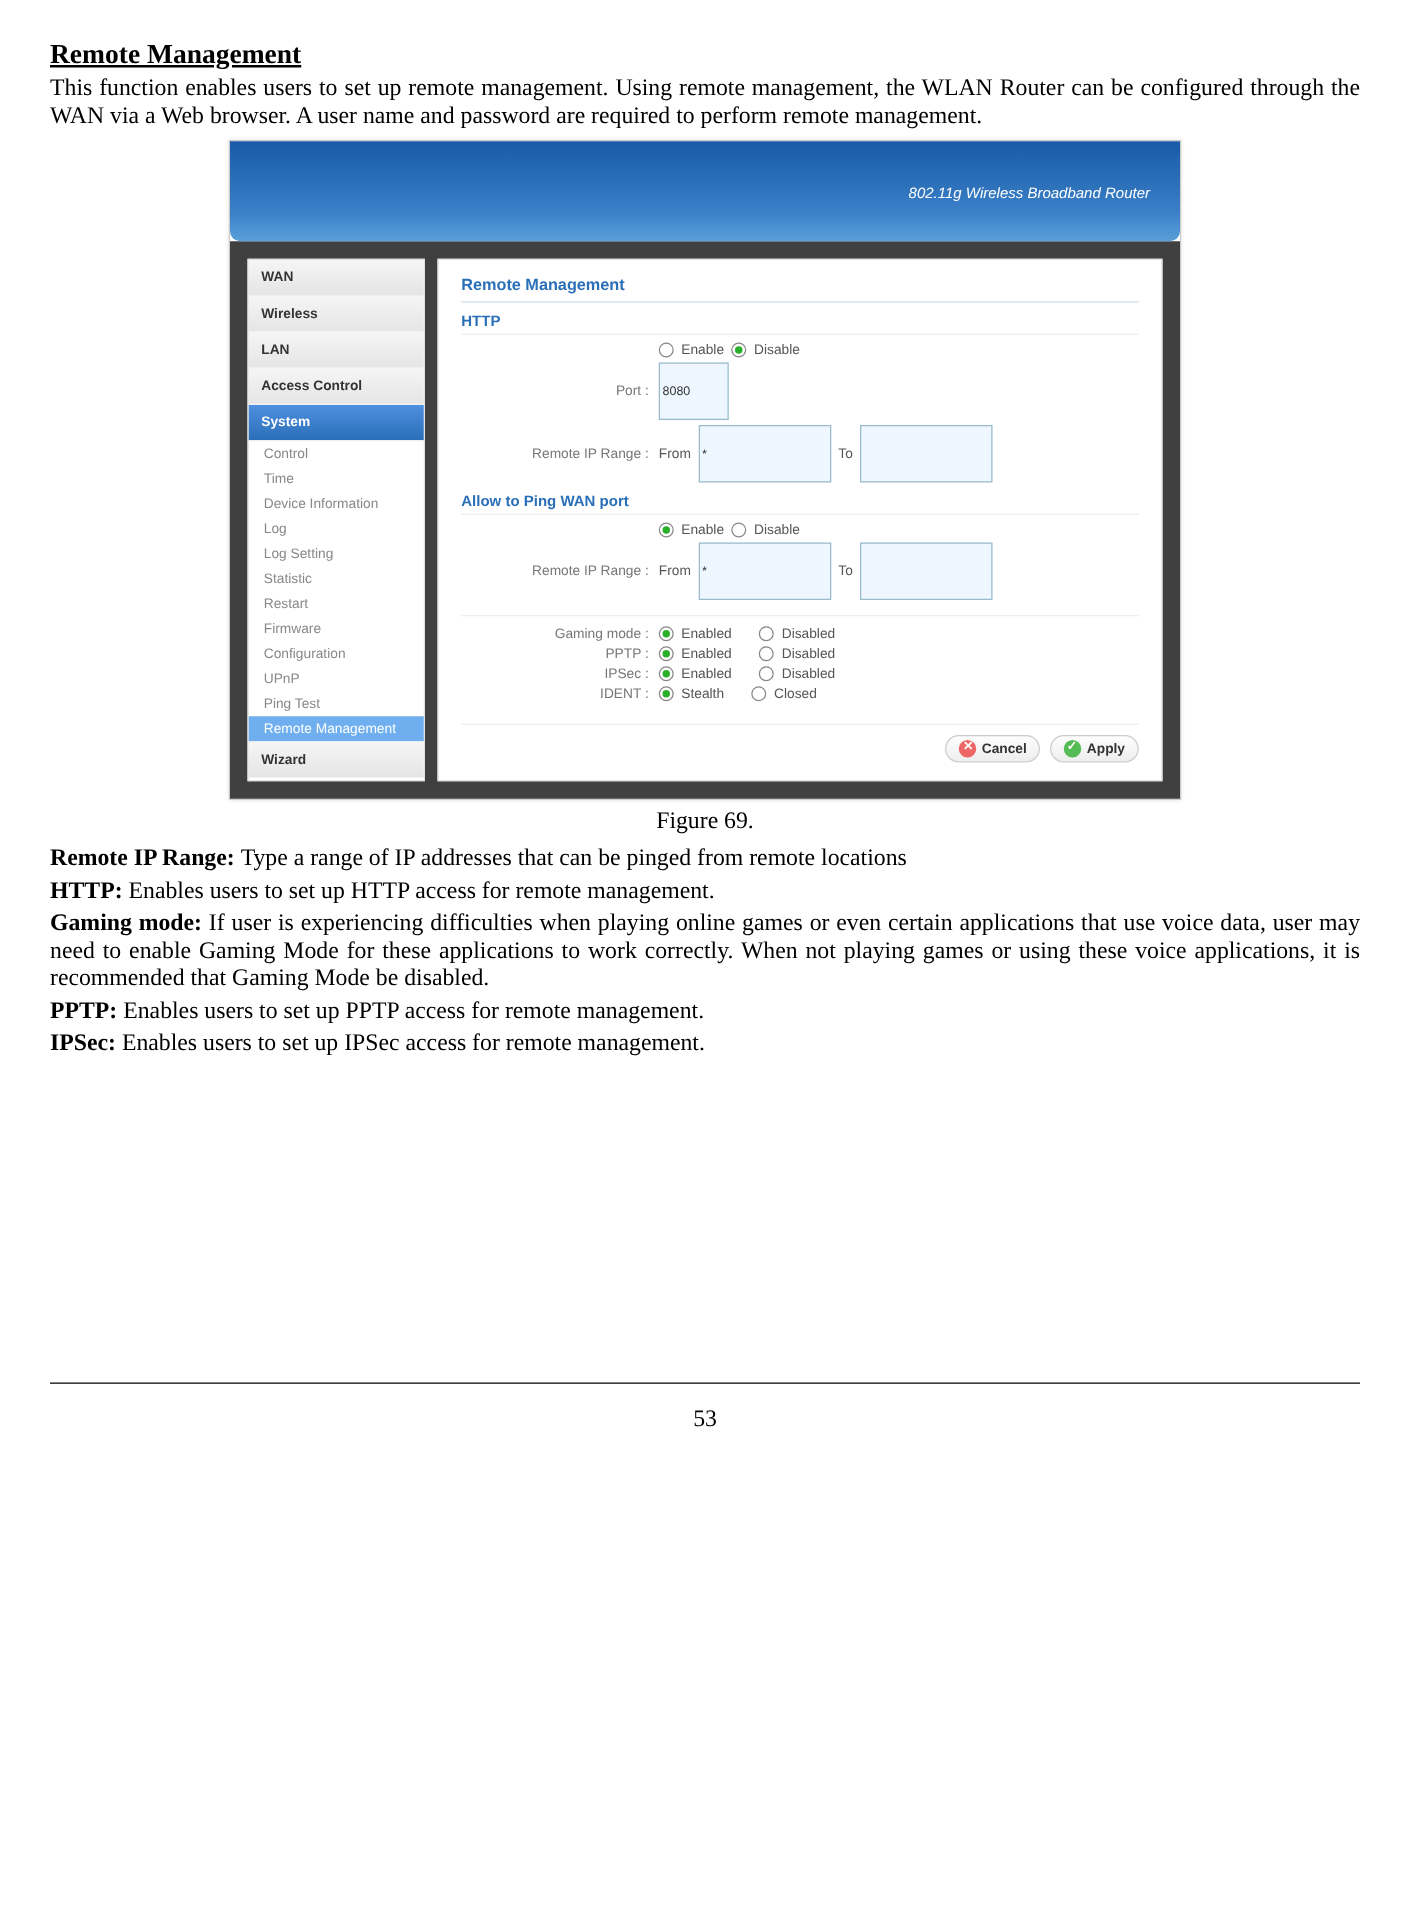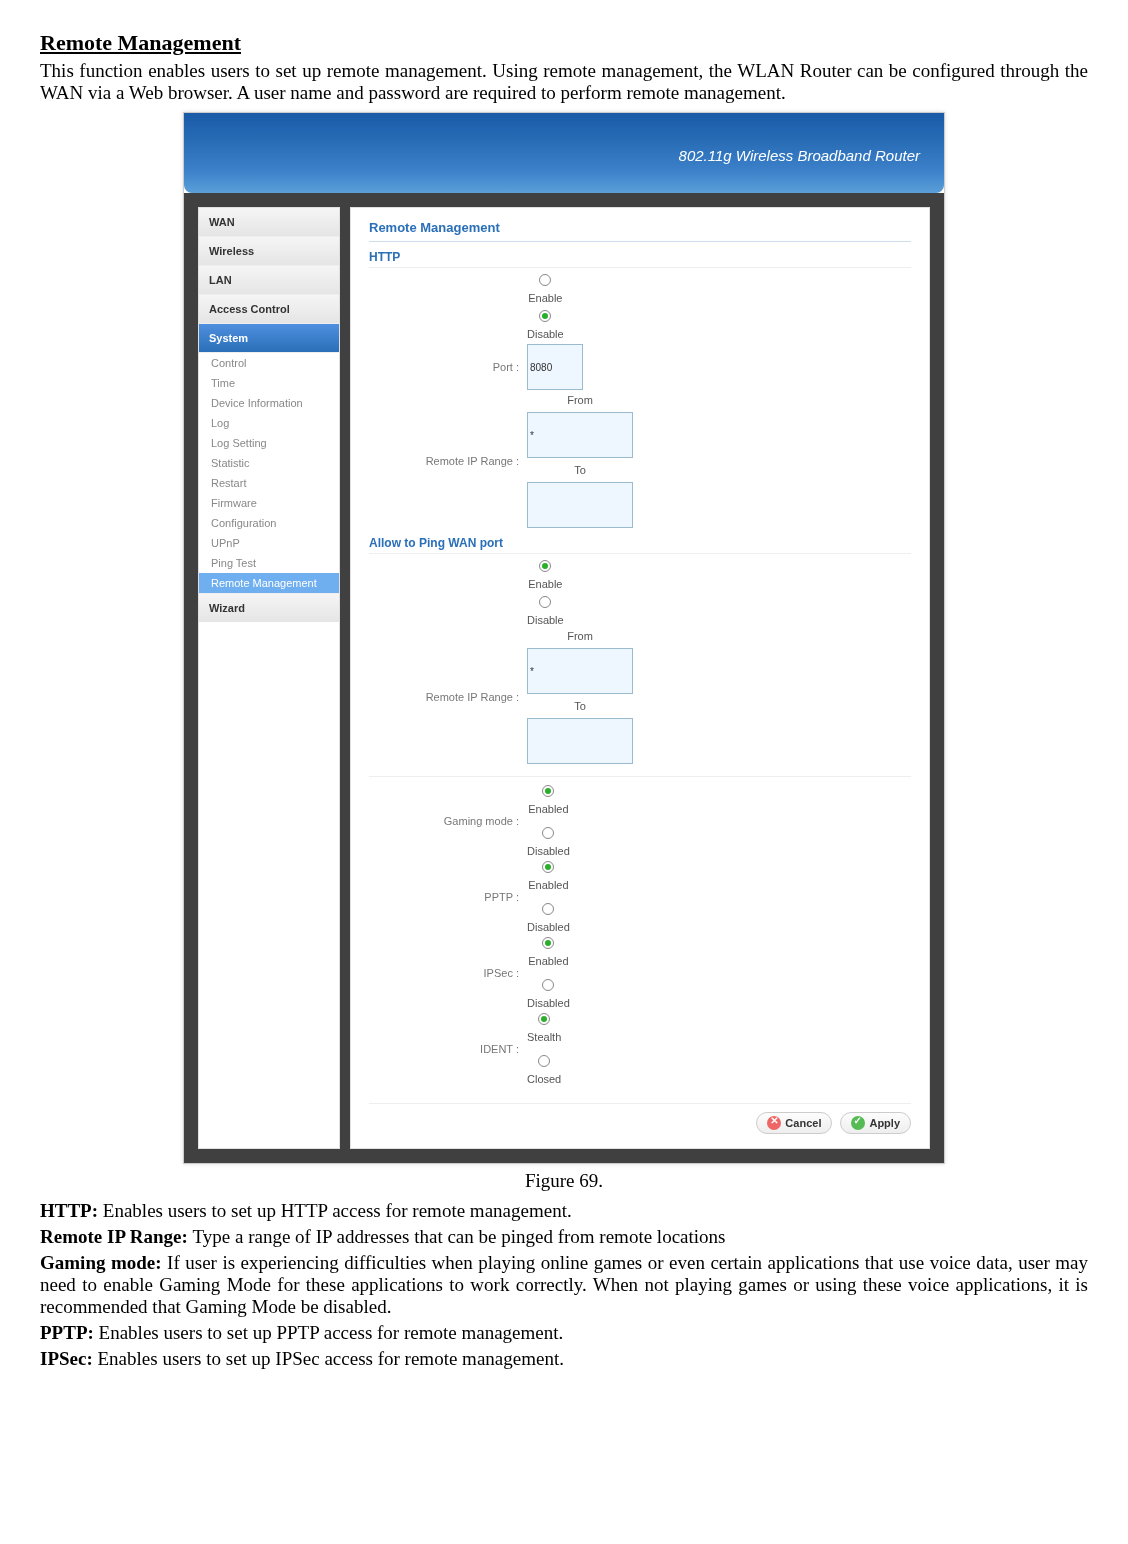--- a/index.html
+++ b/index.html
@@ -47,21 +47,21 @@
     background: linear-gradient(#1a5aa8 0%, #2a6fb8 40%, #3a7fc8 70%, #5a9fd8 100%);
     border-radius: 0 0 8px 8px;
     position: relative;
     color: #fff;
     font-family: Arial, sans-serif;
   }
   .banner-text {
     position: absolute;
     right: 24px;
     top: 34px;
-    font-size: 15px;
+    font-size: 12px;
     font-style: italic;
   }
   .main-area {
     display: flex;
     padding: 14px 14px 14px 14px;
     gap: 10px;
     background: #404040;
   }
   .sidebar {
     width: 140px;
@@ -126,21 +126,20 @@
   .row-label {
     width: 150px;
     text-align: right;
     padding-right: 8px;
     color: #777;
   }
   .row-value {
     display: flex;
     align-items: center;
     gap: 6px;
-    flex-direction: column;
   }
   .radio {
     width: 10px; height: 10px;
     border: 1px solid #888;
     border-radius: 50%;
     display: inline-block;
     vertical-align: middle;
     position: relative;
   }
   .radio.selected::after {
@@ -337,20 +336,20 @@
           </div>
         </div>
       </div>
     </div>
   </div>
 </div>
 
 <div class="figure-caption">Figure 69.</div>
 
 <div class="defs">
+  <p><b>Remote IP Range: </b><span>Type a range of IP addresses that can be pinged from remote locations</span></p>
   <p><b>HTTP: </b><span>Enables users to set up HTTP access for remote management.</span></p>
-  <p><b>Remote IP Range: </b><span>Type a range of IP addresses that can be pinged from remote locations</span></p>
   <p><b>Gaming mode: </b><span>If user is experiencing difficulties when playing online games or even certain applications that use voice data, user may need to enable Gaming Mode for these applications to work correctly. When not playing games or using these voice applications, it is recommended that Gaming Mode be disabled.</span></p>
   <p><b>PPTP: </b><span>Enables users to set up PPTP access for remote management.</span></p>
   <p><b>IPSec: </b><span>Enables users to set up IPSec access for remote management.</span></p>
 </div>
 
 <div class="page-footer">53</div>
 
 </body></html>

